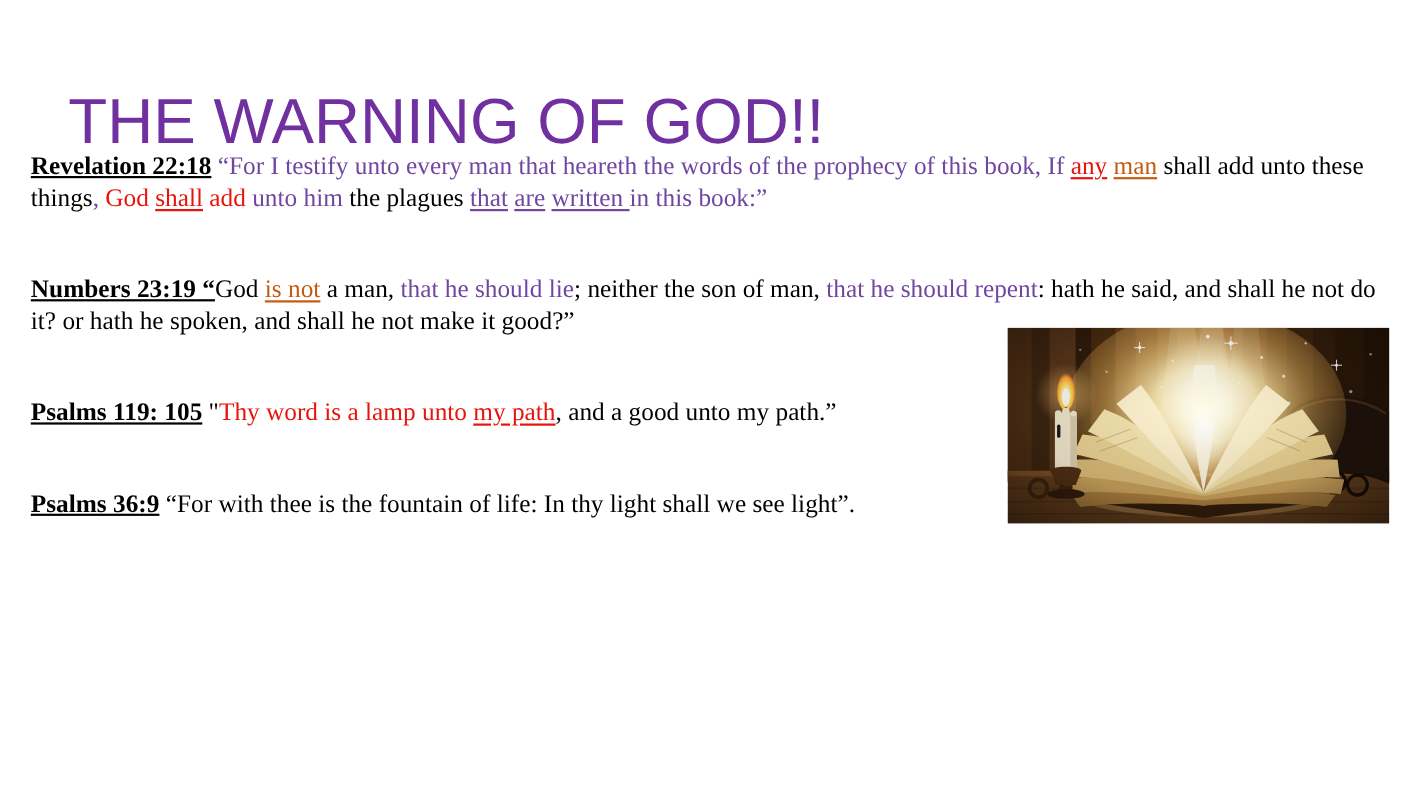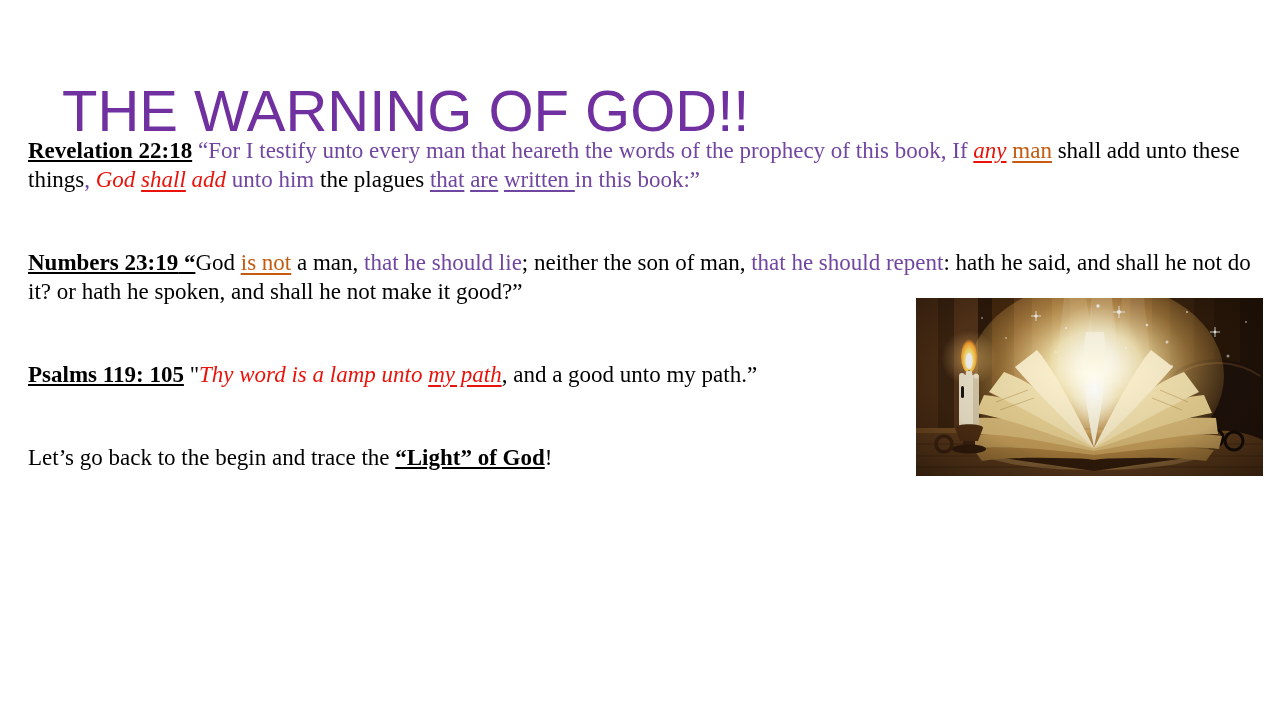--- a/index.html
+++ b/index.html
@@ -17,39 +17,39 @@
   }
   .verse-body{
     position:absolute;left:28px;top:136px;width:1226px;
     font-size:23px;line-height:29px;color:#000;
   }
   .para{margin:0 0 54px 0;padding:0;}
   .b{font-weight:bold;text-decoration:underline;}
   .u{text-decoration:underline;text-underline-offset:3px;}
   .c-black{color:var(--black,#000000);}
   .c-purple{color:var(--purple,#7146A1);}
-  .c-red{color:var(--red,#E8130A);font-style:italic;}
+  .c-red{color:var(--red,#E8130A);}
   .c-orange{color:var(--orange,#C55A11);}
   .book-figure{
     position:absolute;left:916px;top:298px;width:347px;height:178px;
   }
   .book-figure svg{display:block;width:100%;height:100%;}
 </style>
 </head>
 <body>
 
 <div class="slide">
 
   <h1 class="slide-title">THE WARNING OF GOD!!</h1>
 
   <div class="verse-body">
       <p class="para"><span class="c-black b">Revelation 22:18</span><span class="c-purple">  “For I testify unto every man that heareth the words of the prophecy of this book, If </span><span class="c-red u">any</span><span class="c-black"> </span><span class="c-orange u">man</span><span class="c-black"> shall add unto these things</span><span class="c-purple">, </span><span class="c-red">God </span><span class="c-red u">shall</span><span class="c-red"> add </span><span class="c-purple">unto him</span><span class="c-black"> the plagues </span><span class="c-purple u">that</span><span class="c-black"> </span><span class="c-purple u">are</span><span class="c-black"> </span><span class="c-purple u">written </span><span class="c-purple">in this book:”</span></p>
       <p class="para"><span class="c-black b">Numbers 23:19</span><span class="c-black b">  “</span><span class="c-black">God </span><span class="c-orange u">is not</span><span class="c-black"> a man, </span><span class="c-purple">that he should lie</span><span class="c-black">; neither the son of man, </span><span class="c-purple">that he should repent</span><span class="c-black">: hath he said, and shall he not do it? or hath he spoken, and shall he not make it good?”</span></p>
       <p class="para"><span class="c-black b">Psalms 119: 105</span><span class="c-black"> "</span><span class="c-red">Thy word is a lamp unto </span><span class="c-red u">my path</span><span class="c-black">, and a good unto my path.”</span></p>
-      <p class="para"><span class="c-black">Let’s go back to the begin and trace the </span><span class="c-black b">“Light” of God</span><span class="c-black">!</span></p>
+      <p class="para"><span class="c-black b">Psalms 36:9</span><span class="c-black"> “For with thee is the fountain of life: In thy light shall we see light”.</span></p>
     </div>
 
   <figure class="book-figure" style="margin:0" aria-label="Open book with glowing light rising from its pages, lit white candle in a brass holder on a wooden table, dark wood background with sparkles">
     <svg viewBox="0 0 347 178" preserveAspectRatio="none">
       <defs>
         <radialGradient id="glow" cx="50%" cy="45%" r="60%">
           <stop offset="0%" stop-color="#ffffff" stop-opacity="0.98"></stop>
           <stop offset="30%" stop-color="#fff0b8" stop-opacity="0.9"></stop>
           <stop offset="62%" stop-color="#ffc868" stop-opacity="0.45"></stop>
           <stop offset="100%" stop-color="#ffb84d" stop-opacity="0"></stop>

